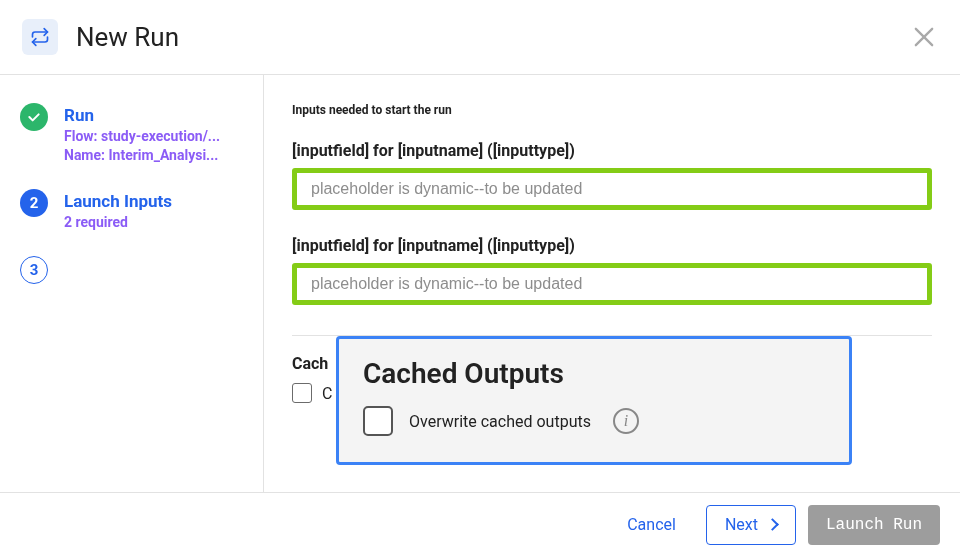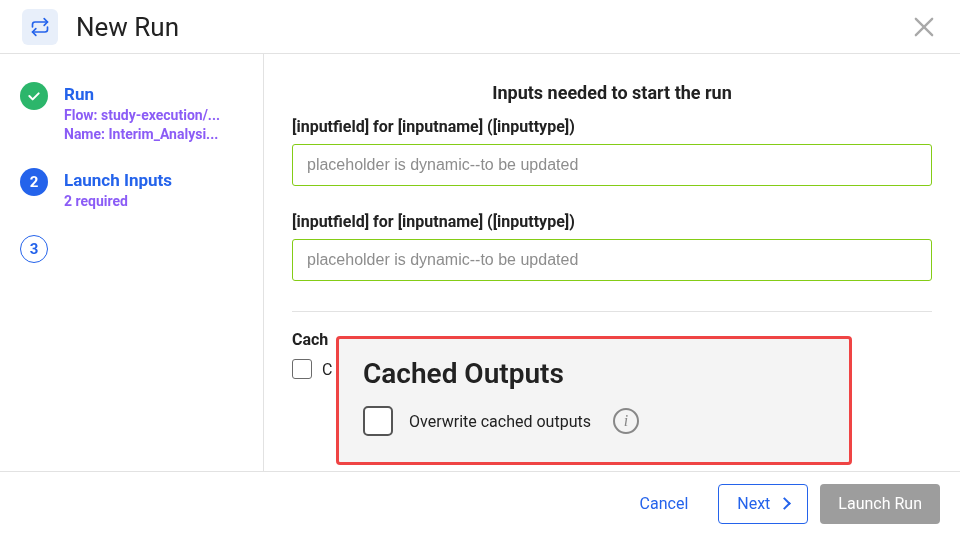--- a/index.html
+++ b/index.html
@@ -9,21 +9,21 @@
       height: 556px;
       background: #fff;
       color: #222;
       overflow: hidden;
       position: relative;
     }
     
     .header {
       display: flex;
       align-items: center;
-      height: 54px;
+      height: 75px;
       padding: 0 22px;
       border-bottom: 1px solid #e2e2e2;
     }
     .header-icon {
       width: 36px;
       height: 36px;
       background: #e8effa;
       border-radius: 6px;
       display: flex;
       align-items: center;
@@ -78,34 +78,33 @@
     .step-title { color: #2463eb; font-size: 17px; margin-bottom: 2px; }
     .step-sub { color: #8b5cf6; font-size: 14px; line-height: 1.35; }
     
     .main {
       flex: 1;
       padding: 28px 28px 18px 28px;
       overflow-y: auto;
       position: relative;
     }
     .section-title {
-      font-size: 18px;
+      font-size: 12px;
       font-weight: 700;
-      margin-bottom: 14px;
-      text-align: center;
+      margin-bottom: 24px;
     }
     .field-label {
       font-size: 16px;
       font-weight: 700;
       margin-bottom: 8px;
     }
     .text-input {
       width: 100%;
       height: 42px;
-      border: 1px solid #84cc16;
+      border: 5px solid #84cc16;
       border-radius: 3px;
       padding: 0 14px;
       font-size: 16px;
       color: #333;
       margin-bottom: 26px;
     }
     .text-input::placeholder { color: #8d8d8d; }
     .divider {
       border: none;
       border-top: 1px solid #e2e2e2;
@@ -120,21 +119,21 @@
     .checkbox-box {
       width: 20px; height: 20px;
       border: 1.5px solid #6b6b6b;
       border-radius: 3px;
       margin-right: 10px;
       background: #fff;
     }
     
     .callout {
       position: absolute;
-      border: 3px solid #ef4444;
+      border: 3px solid #3b82f6;
       border-radius: 4px;
       background: rgba(244,244,244,0.98);
       padding: 18px 24px 26px 24px;
       left: 336px;
       top: 336px;
       width: 516px;
     }
     .callout-title {
       font-size: 28px;
       font-weight: 600;
@@ -170,21 +169,21 @@
       font-size: 16px;
       border-radius: 4px;
       display: inline-flex;
       align-items: center;
       gap: 10px;
       cursor: pointer;
       font-family: inherit;
     }
     .btn-text { background: none; border: none; color: #2463eb; }
     .btn-outline { background: #fff; border: 1.5px solid #2463eb; color: #2463eb; }
-    .btn-solid { background: #9d9d9d; border: none; color: #fff; }
+    .btn-solid { background: #9d9d9d; border: none; color: #fff; font-family: Liberation Mono, monospace; }
     .chev { display:inline-block; width:9px; height:9px; border: 2px solid currentColor; border-left:none; border-bottom:none; }
     .chev.left { transform: rotate(-135deg); }
     .chev.right { transform: rotate(45deg); }
   </style>
 </head>
 <body>
 
 <div class="header">
   <div class="header-icon">
     <svg viewBox="0 0 24 24" width="20" height="20" fill="none" stroke="#2463eb" stroke-width="2" stroke-linecap="round" stroke-linejoin="round">

